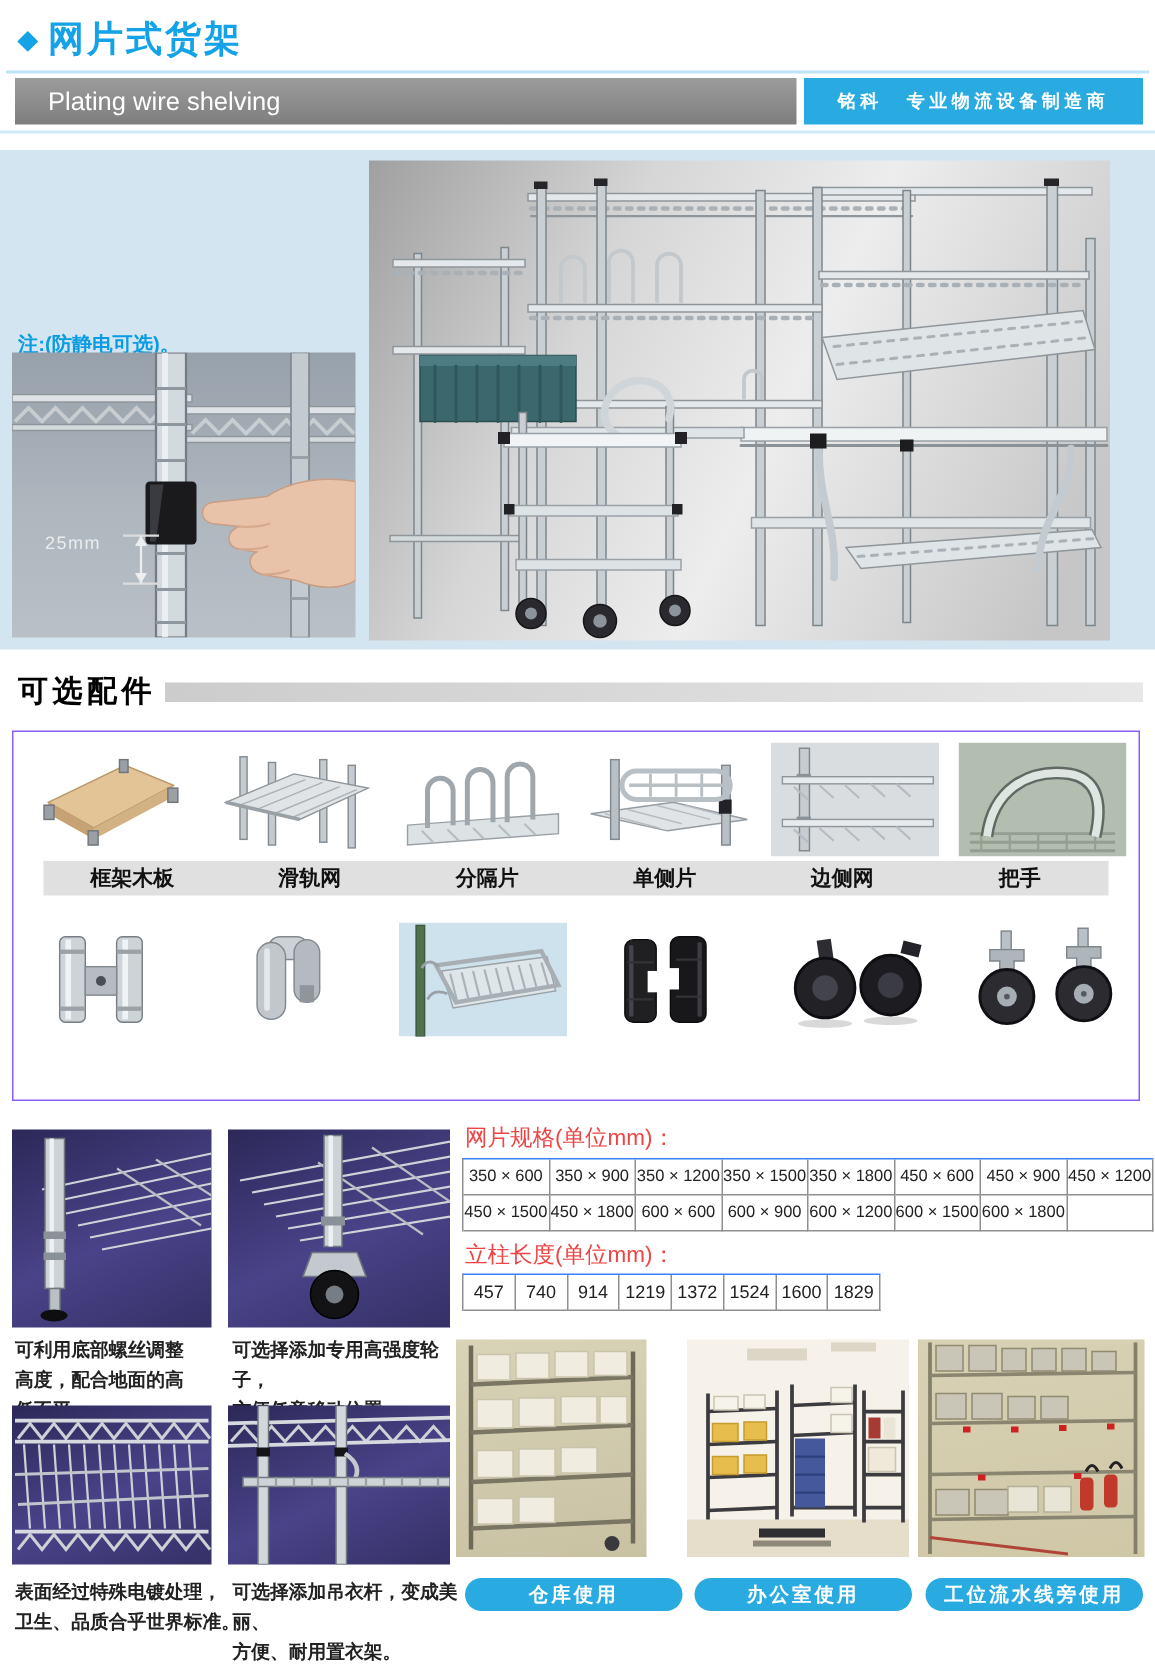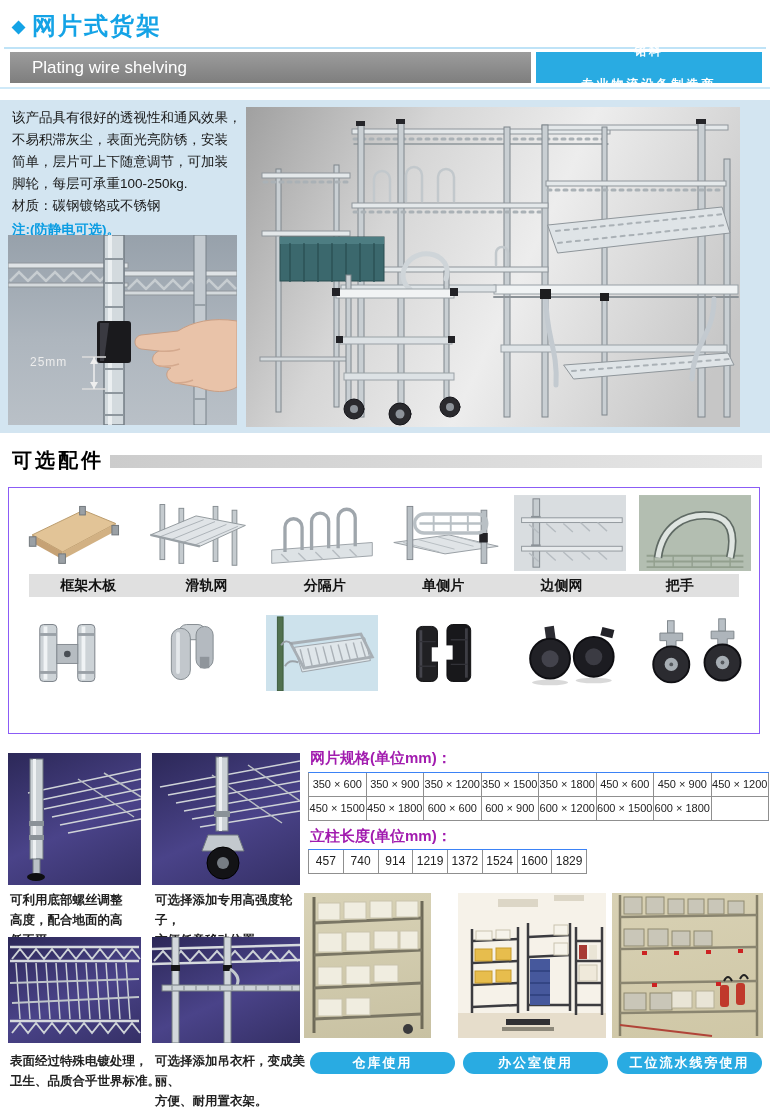--- a/index.html
+++ b/index.html
@@ -11,21 +11,21 @@
   .title-row{position:absolute;left:12px;top:10px;display:flex;align-items:center;gap:7px;
              color:#14a3e6;font-weight:bold;}
   .title-row .diamond{font-size:17px;line-height:1;}
   .title-row h1{margin:0;font-size:24px;letter-spacing:2px;}
   .title-underline{position:absolute;left:4px;top:47px;width:762px;height:2px;background:#bfe3f7;}
   .header-gray{position:absolute;left:10px;top:52px;width:521px;height:31px;
                background:linear-gradient(180deg,#9c9c9c,#7e7e7e);color:#fff;
                font-size:17px;line-height:31px;padding-left:22px;box-sizing:border-box;}
   .header-blue{position:absolute;left:536px;top:52px;width:226px;height:31px;background:#29abe2;
                color:#fff;display:flex;align-items:center;justify-content:center;gap:16px;
-               font-size:12px;font-weight:bold;letter-spacing:3px;flex-direction:column;}
+               font-size:12px;font-weight:bold;letter-spacing:3px;}
   .header-underline{position:absolute;left:0;top:87px;width:770px;height:2px;background:#cfe9f8;}
 
   
   .intro-panel{position:absolute;left:0;top:100px;width:770px;height:333px;background:#d3e5f1;}
   .desc{position:absolute;left:12px;top:7px;width:234px;margin:0;font-size:13.5px;line-height:22px;
         color:#161616;white-space:pre-line;}
   .note{position:absolute;left:12px;top:119px;margin:0;font-size:13.5px;line-height:22px;
         color:#0a9ce2;font-weight:bold;}
   .photo-adjust{position:absolute;left:8px;top:135px;width:229px;height:190px;
                 background:linear-gradient(180deg,#97a1ab,#aeb6be 55%,#b9c0c7);overflow:hidden;}
@@ -55,21 +55,21 @@
   .fp3{left:8px;top:937px;width:133px;height:106px;}
   .fp4{left:152px;top:937px;width:148px;height:106px;}
   .feat-cap{position:absolute;margin:0;font-size:12.5px;line-height:20px;color:#222;
             font-weight:bold;white-space:pre-line;}
   .fc1{left:10px;top:890px;width:140px;}
   .fc2{left:155px;top:890px;width:152px;}
   .fc3{left:10px;top:1051px;width:150px;}
   .fc4{left:155px;top:1051px;width:152px;}
 
   
-  .spec-title{position:absolute;margin:0;font-size:15px;font-weight:bold;color:#a21caf;}
+  .spec-title{position:absolute;margin:0;font-size:15px;font-weight:normal;color:#ef4444;}
   .st1{left:310px;top:749px;} .st2{left:310px;top:827px;}
   .spec-grid{position:absolute;display:grid;border-top:1px solid #3b82f6;border-left:1px solid #8f8f8f;
              background:#fff;}
   .mesh-grid{left:308px;top:772px;width:460px;grid-template-columns:repeat(8,1fr);}
   .post-grid{left:308px;top:849px;width:278px;grid-template-columns:repeat(8,1fr);}
   .spec-cell{border-right:1px solid #8f8f8f;border-bottom:1px solid #8f8f8f;text-align:center;
              font-size:11px;color:#222;line-height:23px;height:23px;white-space:nowrap;overflow:hidden;}
   .post-grid .spec-cell{font-size:12px;}
 
   
@@ -93,25 +93,20 @@
 <div class="header-gray">
   <span>Plating wire shelving</span>
 </div>
 <div class="header-blue">
   <span>铭科</span>
   <span>专业物流设备制造商</span>
 </div>
 <div class="header-underline"></div>
 
 <section class="intro-panel">
-  <p class="desc">该产品具有很好的透视性和通风效果，
-不易积滞灰尘，表面光亮防锈，安装
-简单，层片可上下随意调节，可加装
-脚轮，每层可承重100-250kg.
-材质：碳钢镀铬或不锈钢</p>
   <p class="note">注:(防静电可选)。</p>
 
   <div class="photo-adjust">
     <svg viewBox="0 0 229 190" width="229" height="190">
 
       <rect x="0" y="28" width="120" height="5" fill="#dfe3e6" stroke="#8f969b"></rect>
       <path d="M2,46 l9,-9 l9,9 l9,-9 l9,9 l9,-9 l9,9 l9,-9 l9,9 l9,-9 l9,9 l9,-9 l9,9" fill="none" stroke="#c7cdd1" stroke-width="2.5"></path>
       <rect x="0" y="48" width="120" height="4" fill="#d4d9dc" stroke="#8f969b"></rect>
       <rect x="116" y="36" width="113" height="5" fill="#dfe3e6" stroke="#8f969b"></rect>
       <path d="M120,54 l9,-9 l9,9 l9,-9 l9,9 l9,-9 l9,9 l9,-9 l9,9 l9,-9 l9,9 l9,-9 l9,9" fill="none" stroke="#c7cdd1" stroke-width="2.5"></path>

